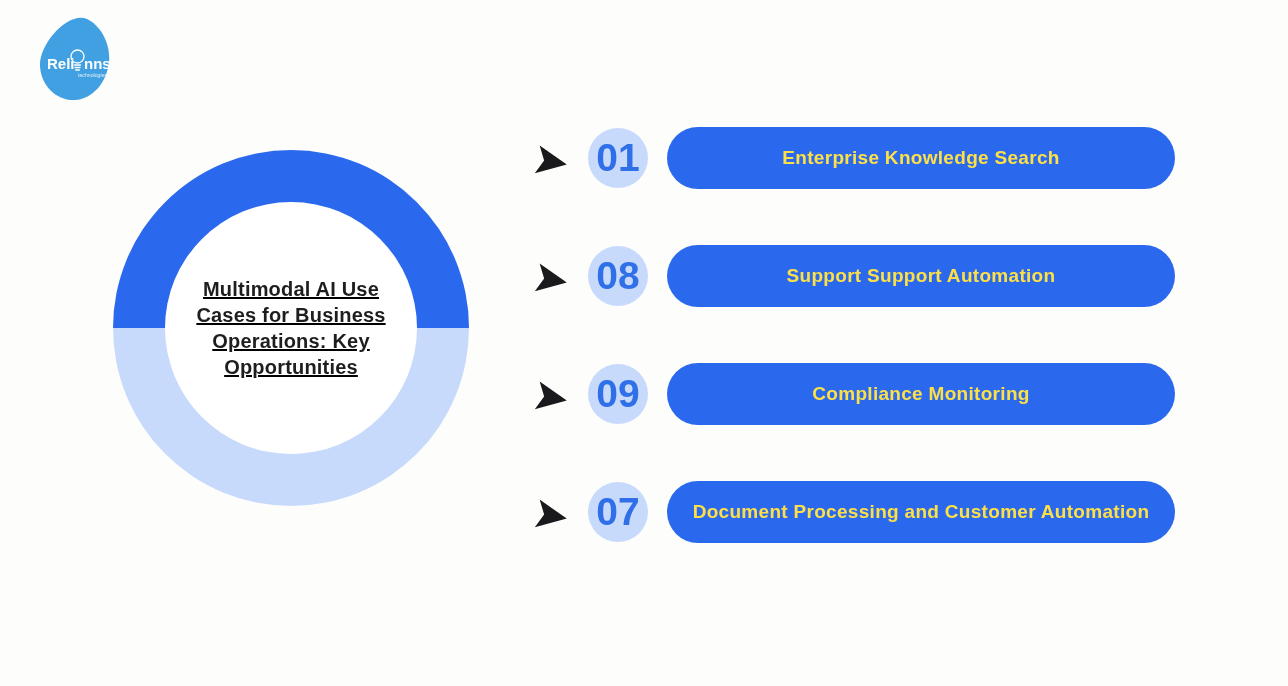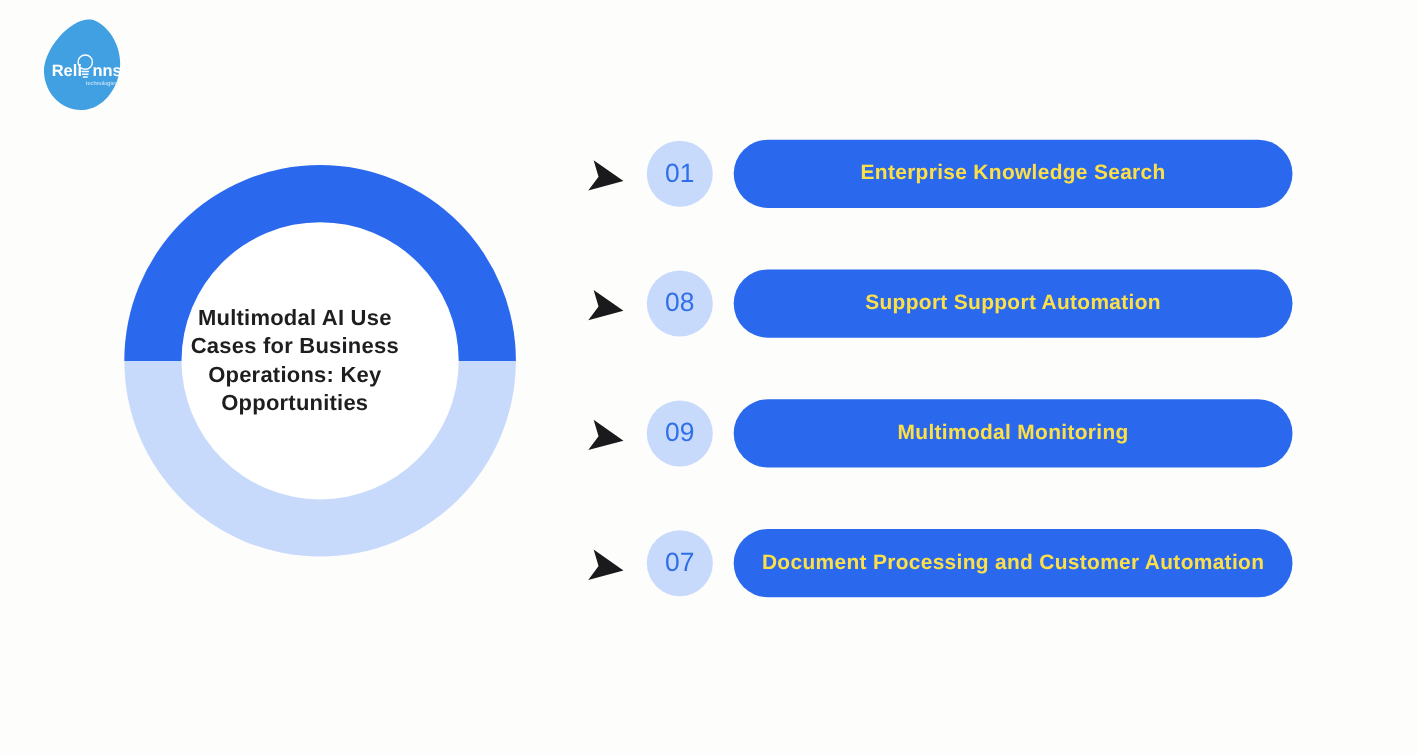--- a/index.html
+++ b/index.html
@@ -15,37 +15,37 @@
 
   
   .donut{
     position:absolute;left:113px;top:150px;width:356px;height:356px;
     border-radius:50%;
     background:linear-gradient(to bottom,#2a68ee 0 50%,#c8dafb 50% 100%);
   }
   .donut-hole{
     position:absolute;left:52px;top:52px;width:252px;height:252px;
     border-radius:50%;background:#ffffff;
-    display:flex;align-items:center;justify-content:flex-start;text-align:center;
+    display:flex;align-items:center;justify-content:center;text-align:center;text-decoration:underline;
   }
   .donut-title{
     width:206px;font-size:20px;font-weight:bold;line-height:26px;
     color:#1e1e20;letter-spacing:.2px;
   }
 
   
   .row{position:absolute;left:0;width:1288px;height:62px}
   .r1{top:127px}.r2{top:245px}.r3{top:363px}.r4{top:481px}
   .arrow{
     position:absolute;left:536px;top:20px;width:32px;height:30px;
     transform:rotate(10deg);
   }
   .num{
     position:absolute;left:588px;top:1px;width:60px;height:60px;border-radius:50%;
-    background:#c8dafb;color:#2f6fe8;font-size:24px;font-weight:normal;
+    background:#c8dafb;color:#2f6fe8;font-size:39px;font-weight:bold;
     display:flex;align-items:center;justify-content:center;
   }
   .pill{
     position:absolute;left:667px;top:0;width:508px;height:62px;border-radius:31px;
     background:#2a68ee;color:#fde047;font-size:19px;font-weight:bold;
     letter-spacing:.3px;display:flex;align-items:center;justify-content:center;
   }
 </style>
 </head>
 <body>
@@ -85,21 +85,21 @@
     </svg>
     <div class="num">08</div>
     <div class="pill">Support Support Automation</div>
   </div>
 
   <div class="row r3">
     <svg class="arrow" viewBox="0 0 32 30">
       <polygon points="1,1 31,15 1,29 8,15" fill="#1a1a1c"></polygon>
     </svg>
     <div class="num">09</div>
-    <div class="pill">Multimodal Monitoring</div>
+    <div class="pill">Compliance Monitoring</div>
   </div>
 
   <div class="row r4">
     <svg class="arrow" viewBox="0 0 32 30">
       <polygon points="1,1 31,15 1,29 8,15" fill="#1a1a1c"></polygon>
     </svg>
     <div class="num">07</div>
     <div class="pill">Document Processing and Customer Automation</div>
   </div>
 

